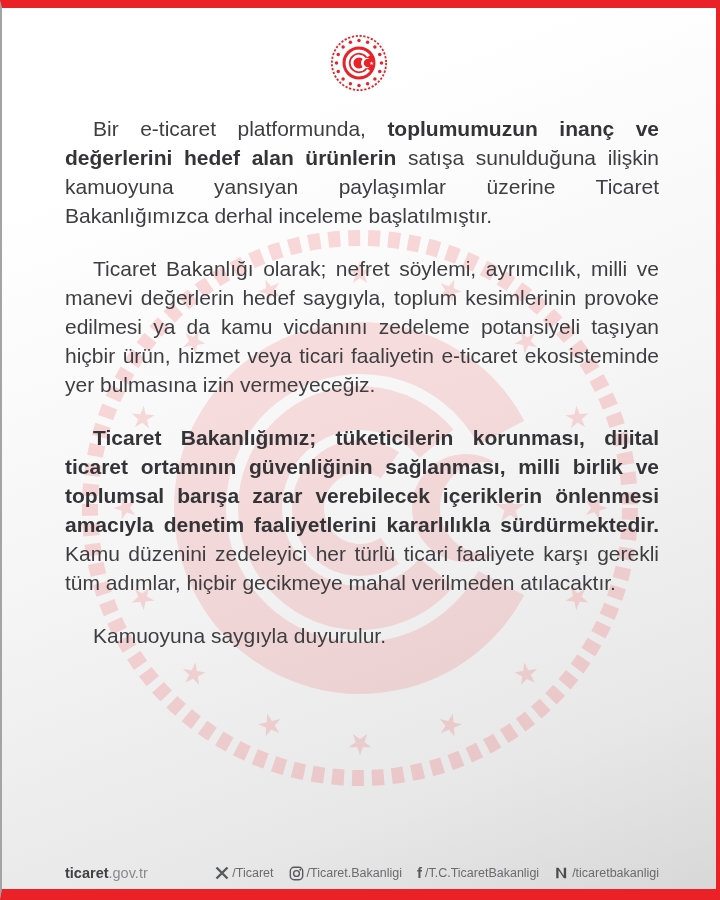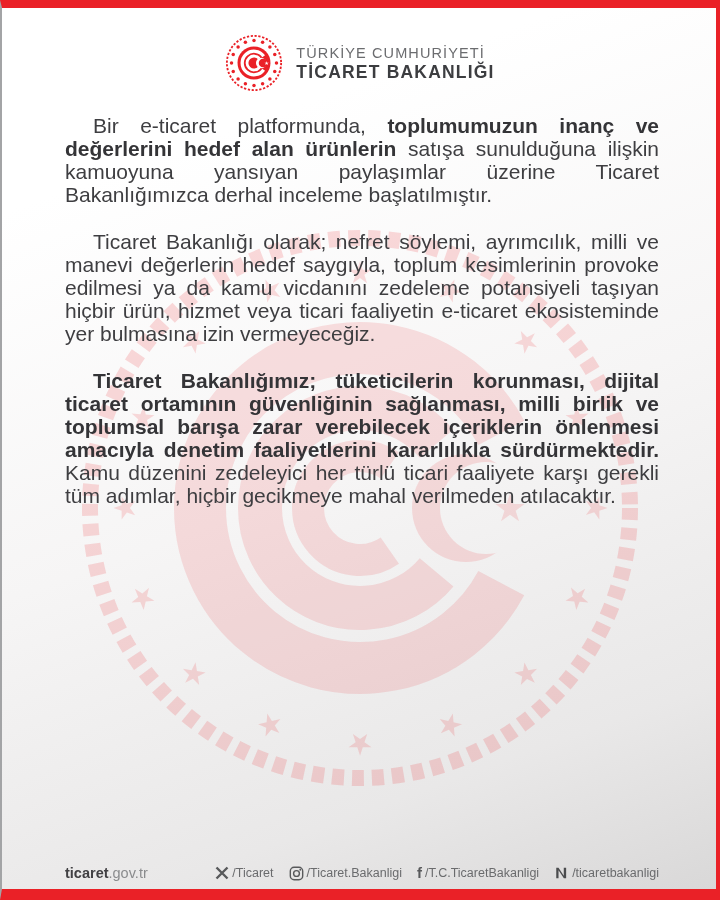--- a/index.html
+++ b/index.html
@@ -21,21 +21,21 @@
   .header{
     position:absolute;left:0;top:24px;width:100%;
     display:flex;justify-content:center;align-items:center;gap:11px;z-index:2;
   }
   .logo{width:62px;height:62px;flex:0 0 auto;}
   .titles{display:flex;flex-direction:column;justify-content:center;}
   .title1{font-size:14.5px;letter-spacing:1.1px;color:#6b6c6f;font-weight:400;line-height:18px;}
   .title2{font-size:17.5px;letter-spacing:1.2px;color:#3c3d40;font-weight:700;line-height:21px;}
   .bodytext{
     position:absolute;left:63px;top:106px;width:594px;z-index:2;
-    font-size:21px;line-height:23px;color:#3e3e41;text-align:justify;
+    font-size:21px;line-height:29px;color:#3e3e41;text-align:justify;
   }
   .bodytext p{margin:0 0 24px 0;text-indent:28px;}
   .bodytext .b{font-weight:700;color:#343437;}
   .footer{
     position:absolute;left:63px;top:857px;width:594px;z-index:2;
     display:flex;justify-content:space-between;align-items:center;
   }
   .site{font-size:14.5px;color:#8a8b8d;}
   .site .b{font-weight:700;color:#414043;}
   .socials{display:flex;align-items:center;gap:15px;}
@@ -98,30 +98,27 @@
         <circle cx="8.878255630870088" cy="-21.43400515426185" r="1.8" fill="#ea2127"></circle>
         <circle cx="16.4048773235279" cy="-16.404877323527906" r="1.8" fill="#ea2127"></circle>
         <circle cx="21.434005154261854" cy="-8.878255630870077" r="1.8" fill="#ea2127"></circle>
         <circle cx="0" cy="0" r="17" fill="#ea2127"></circle>
         <path d="M 9.9936549403257 6.997632523482761 A 12.2 12.2 0 1 1 9.993654940325696 -6.997632523482767" fill="none" stroke="#ffffff" stroke-width="3.4"></path>
         <path d="M 5.515519990456641 4.628070789743083 A 7.2 7.2 0 1 1 5.5155199904566405 -4.628070789743085" fill="none" stroke="#ffffff" stroke-width="2.9"></path>
         <circle cx="7.4" cy="0" r="5.4" fill="#ffffff"></circle>
         <circle cx="9.4" cy="0" r="4.5" fill="#ea2127"></circle>
         <text x="13.1" y="0" font-size="5.5" fill="#ffffff" text-anchor="middle" dominant-baseline="central" font-family="DejaVu Sans">★</text>
       </svg>
-    <div class="titles">
-      <div class="title1">TÜRKİYE CUMHURİYETİ</div>
-      <div class="title2">TİCARET BAKANLIĞI</div>
-    </div>
   </div>
 
   <div class="bodytext" id="paragraphs">
       <p><span>Bir e-ticaret platformunda, </span><span class="b">toplumumuzun inanç ve değerlerini hedef alan ürünlerin</span><span> satışa sunulduğuna ilişkin kamuoyuna yansıyan paylaşımlar üzerine Ticaret Bakanlığımızca derhal inceleme başlatılmıştır.</span></p>
       <p><span>Ticaret Bakanlığı olarak; nefret söylemi, ayrımcılık, milli ve manevi değerlerin hedef saygıyla, toplum kesimlerinin provoke edilmesi ya da kamu vicdanını zedeleme potansiyeli taşıyan hiçbir ürün, hizmet veya ticari faaliyetin e-ticaret ekosisteminde yer bulmasına izin vermeyeceğiz.</span></p>
       <p><span class="b">Ticaret Bakanlığımız; tüketicilerin korunması, dijital ticaret ortamının güvenliğinin sağlanması, milli birlik ve toplumsal barışa zarar verebilecek içeriklerin önlenmesi amacıyla denetim faaliyetlerini kararlılıkla sürdürmektedir.</span><span> Kamu düzenini zedeleyici her türlü ticari faaliyete karşı gerekli tüm adımlar, hiçbir gecikmeye mahal verilmeden atılacaktır.</span></p>
+      <p><span>Kamuoyuna saygıyla duyurulur.</span></p>
     </div>
 
   <div class="footer">
     <div class="site"><span class="b">ticaret</span><span>.gov.tr</span></div>
 
     <div class="socials">
 
       <div class="social">
         <span>
           <svg width="14" height="14" viewBox="0 0 14 14">

